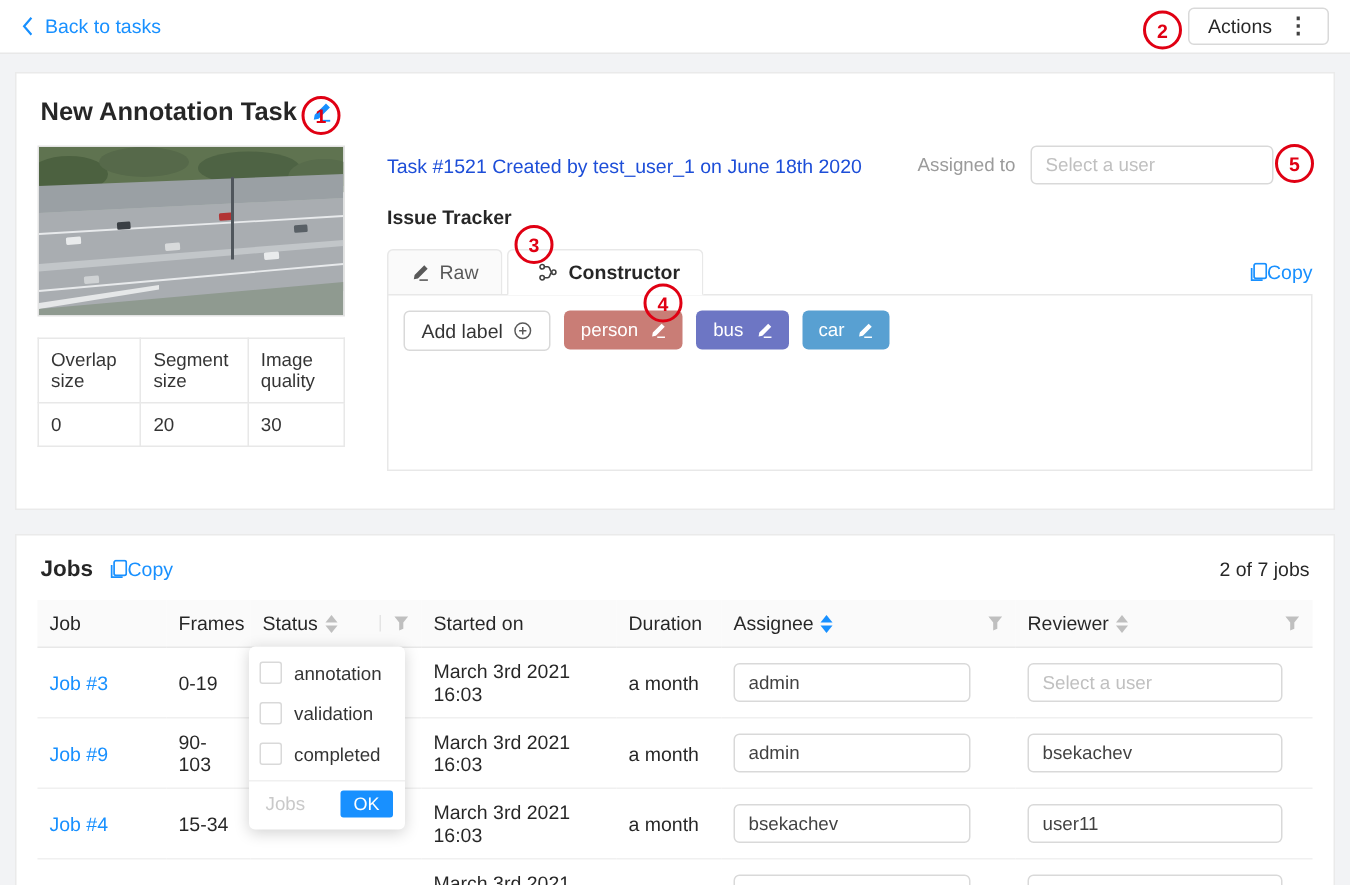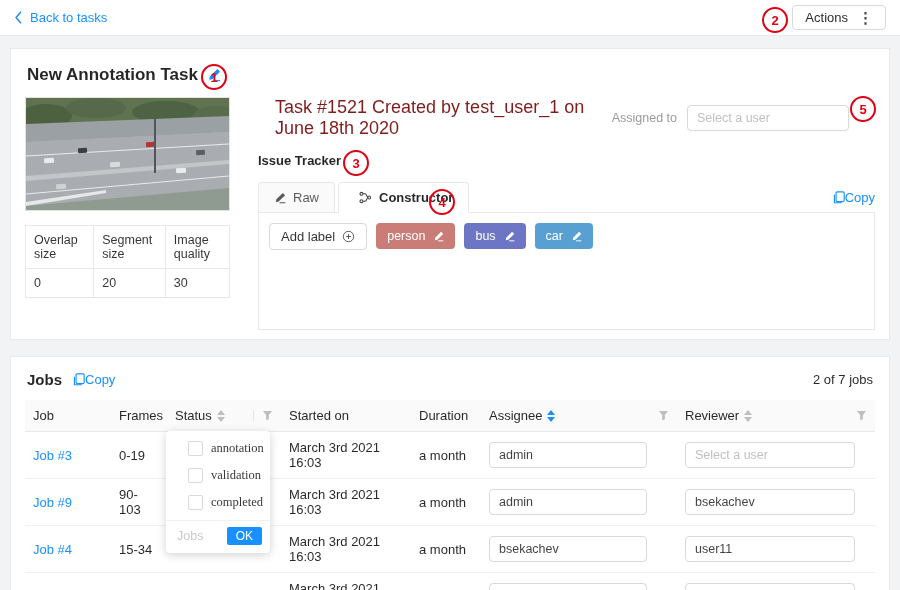--- a/index.html
+++ b/index.html
@@ -26,21 +26,21 @@
   .task-title-row h1{font-size:17px;font-weight:600;margin:0;}
   .task-body{display:flex;align-items:flex-start;}
   .task-left{width:205px;flex:0 0 205px;}
   .thumb{width:203px;height:112px;border:1px solid #e3e3e3;overflow:hidden;}
   table.params{border-collapse:collapse;margin-top:14px;width:205px;}
   table.params th,table.params td{border:1px solid #e8e8e8;padding:7px 8px;
     font-weight:400;text-align:left;font-size:12.5px;color:rgba(0,0,0,.8);}
   table.params th{width:60px;}
   .task-right{flex:1;margin-left:28px;min-width:0;}
   .meta-row{display:flex;align-items:center;}
-  .meta-text{color:#7f1d1d;font-size:18px;flex:1;margin-left:17px;}
+  .meta-text{color:#1d4ed8;font-size:13px;flex:1;}
   .assigned-label{color:#9b9b9b;font-size:12.5px;margin-right:10px;}
   .ant-input{border:1px solid #d9d9d9;border-radius:4px;height:26px;
     padding:0 9px;font-size:12.5px;font-family:inherit;color:rgba(0,0,0,.75);
     box-sizing:border-box;background:#fff;outline:none;}
   .ant-input::placeholder{color:#c0c0c0;}
   .assignee-input{width:162px;margin-right:26px;}
   .issue-label{font-weight:700;margin-top:14px;font-size:13px;}
   .issue-value{margin-top:6px;display:flex;align-items:center;gap:7px;}
   
   .tabs-row{display:flex;align-items:flex-end;margin-top:14px;}
@@ -80,22 +80,22 @@
   .funnel{cursor:pointer;display:inline-flex;}
   .sep{border-left:1px solid #e4e4e4;padding-left:8px;}
   .job-link{color:#1890ff;}
   .cell-input{width:100%;max-width:158px;}
   .reviewer-input{max-width:170px;}
   .status-done{font-weight:600;display:inline-flex;align-items:center;gap:6px;}
   
   .dropdown{position:absolute;left:166px;top:431px;width:104px;z-index:40;
     background:#fff;border-radius:4px;box-shadow:0 2px 10px rgba(0,0,0,.18);
     padding:4px 0;}
-  .dd-item{display:flex;align-items:center;gap:8px;padding:6px 22px;
-    font-size:12.5px;color:rgba(0,0,0,.8);cursor:pointer;font-family:Liberation Serif, serif;}
+  .dd-item{display:flex;align-items:center;gap:8px;padding:6px 7px;
+    font-size:12.5px;color:rgba(0,0,0,.8);cursor:pointer;}
   .checkbox{width:13px;height:13px;border:1px solid #d9d9d9;border-radius:2px;
     background:#fff;flex:0 0 13px;}
   .dd-footer{display:flex;align-items:center;justify-content:space-between;
     border-top:1px solid #f0f0f0;margin-top:4px;padding:6px 8px 4px 11px;}
   .reset{color:#c9c9c9;font-size:12.5px;cursor:default;}
   .ok-btn{background:#1890ff;color:#fff;border:none;border-radius:2px;
     font-size:12px;padding:2px 9px;font-family:inherit;cursor:pointer;}
   
   .mark{position:absolute;width:22px;height:22px;border:2px solid #e00013;
     border-radius:50%;color:#e00013;display:flex;align-items:center;

